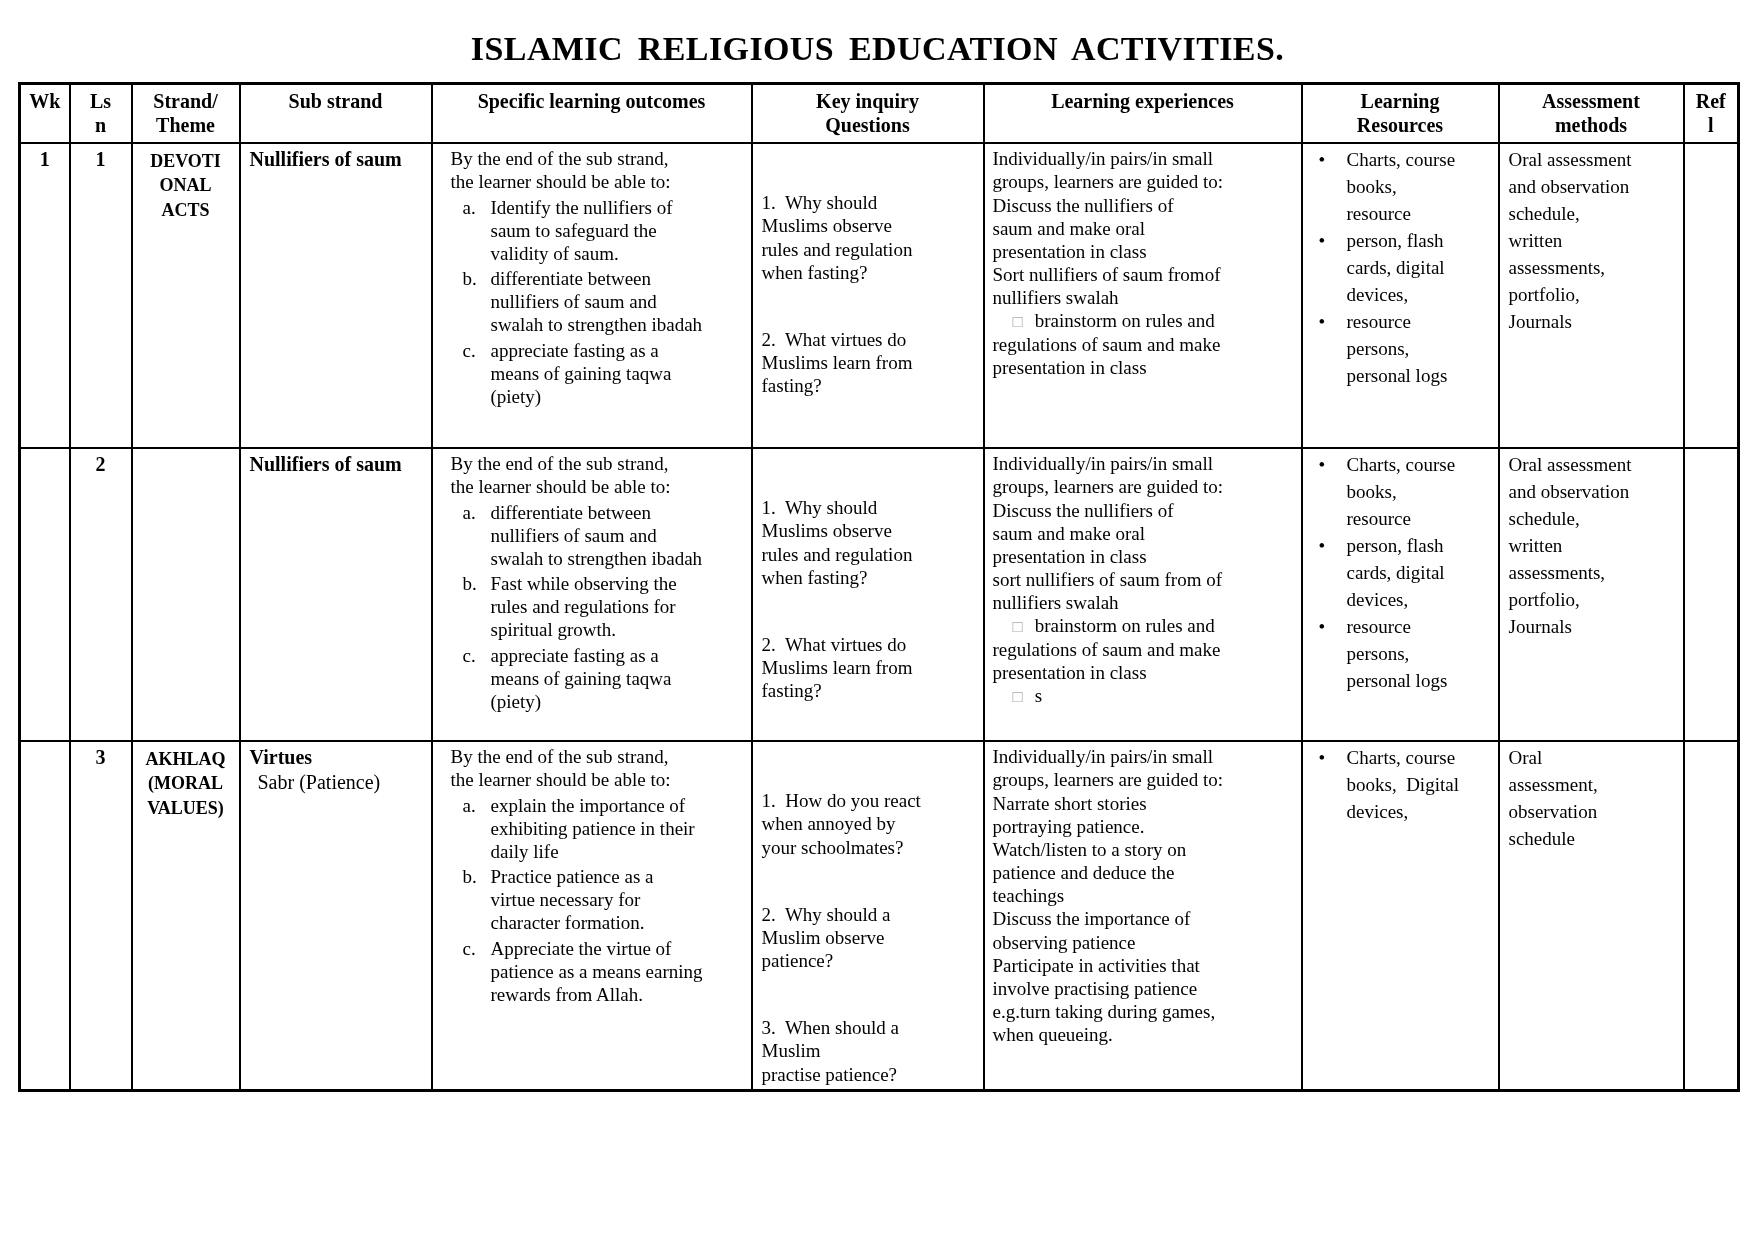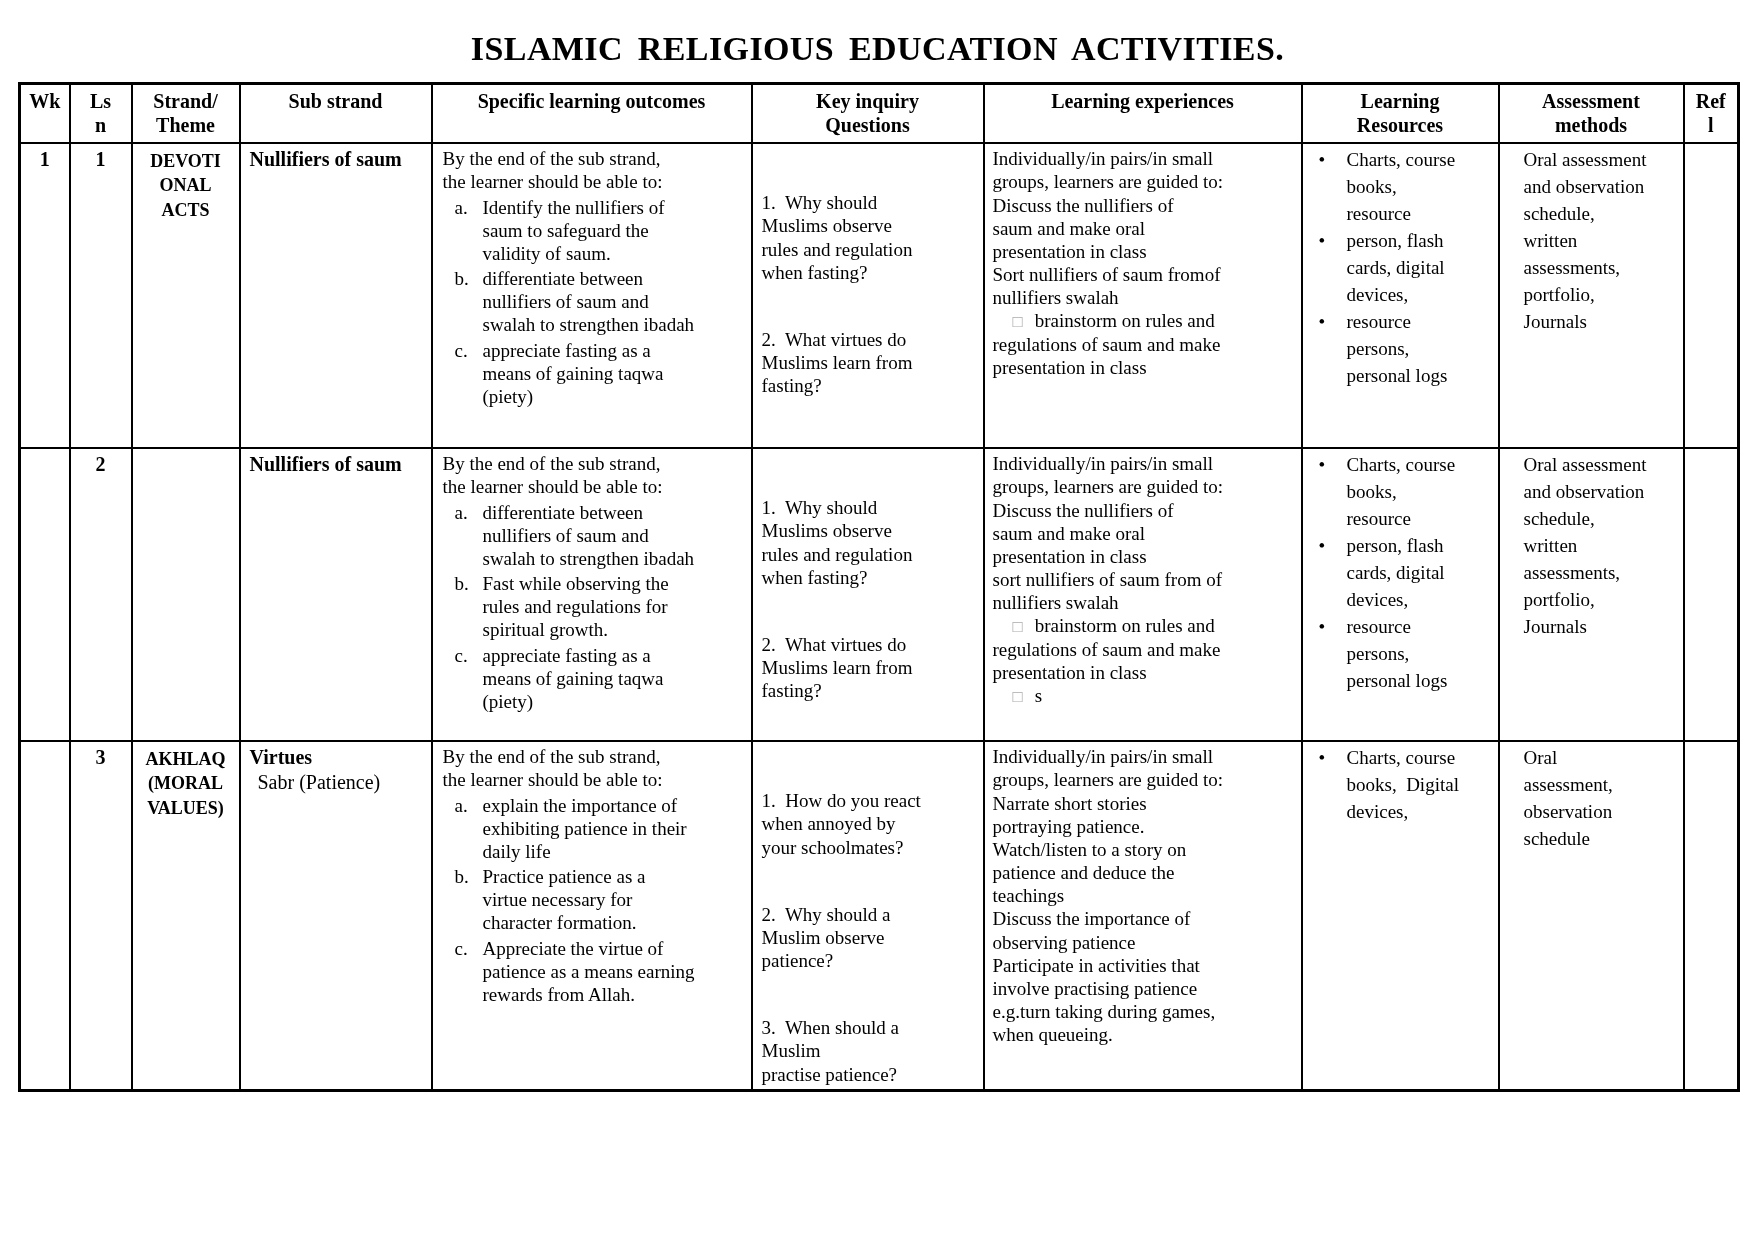--- a/index.html
+++ b/index.html
@@ -32,40 +32,40 @@
 
   td.c-num { font-weight: 700; text-align: center; font-size: 20px; }
   td.c-strand {
     font-weight: 700; text-align: center; font-size: 18px;
     line-height: 1.35; white-space: pre-line; padding-top: 5px;
   }
   td.c-substrand { padding-left: 9px; }
   .ss-title { font-weight: 700; font-size: 20px; }
   .ss-sub { font-size: 20px; margin-left: 8px; }
 
-  td.c-outcomes { padding-left: 10px; border-radius: 29px; }
+  td.c-outcomes { padding-left: 18px; border-radius: 29px; }
   .intro { white-space: pre-line; }
   .li { display: flex; margin-top: 2px; }
   .li-label { flex: 0 0 40px; padding-left: 12px; }
   .li-text { flex: 1; white-space: pre-line; }
 
   td.c-inquiry { padding-left: 9px; }
   .q { white-space: pre-line; margin-top: 44px; }
 
   td.c-exp { padding-left: 8px; }
   .seg { white-space: pre-line; }
   .seg-cb { text-indent: 20px; }
   .cb-icon { color: #ababab; font-size: 17px; margin-right: 12px; }
 
   td.c-res { line-height: 1.42; padding-left: 4px; }
   .res-item { display: flex; }
   .res-bullet { flex: 0 0 40px; padding-left: 12px; }
   .res-text { flex: 1; white-space: pre-line; }
 
-  td.c-assess { line-height: 1.42; white-space: pre-line; padding-left: 24px; margin-left: 12px; }
+  td.c-assess { line-height: 1.42; white-space: pre-line; padding-left: 9px; margin-left: 12px; }
 </style>
 </head>
 <body>
 
 <div class="page-title">
   <div class="t1">ISLAMIC RELIGIOUS EDUCATION ACTIVITIES.</div>
 </div>
 
 <table class="scheme">
   <colgroup>

